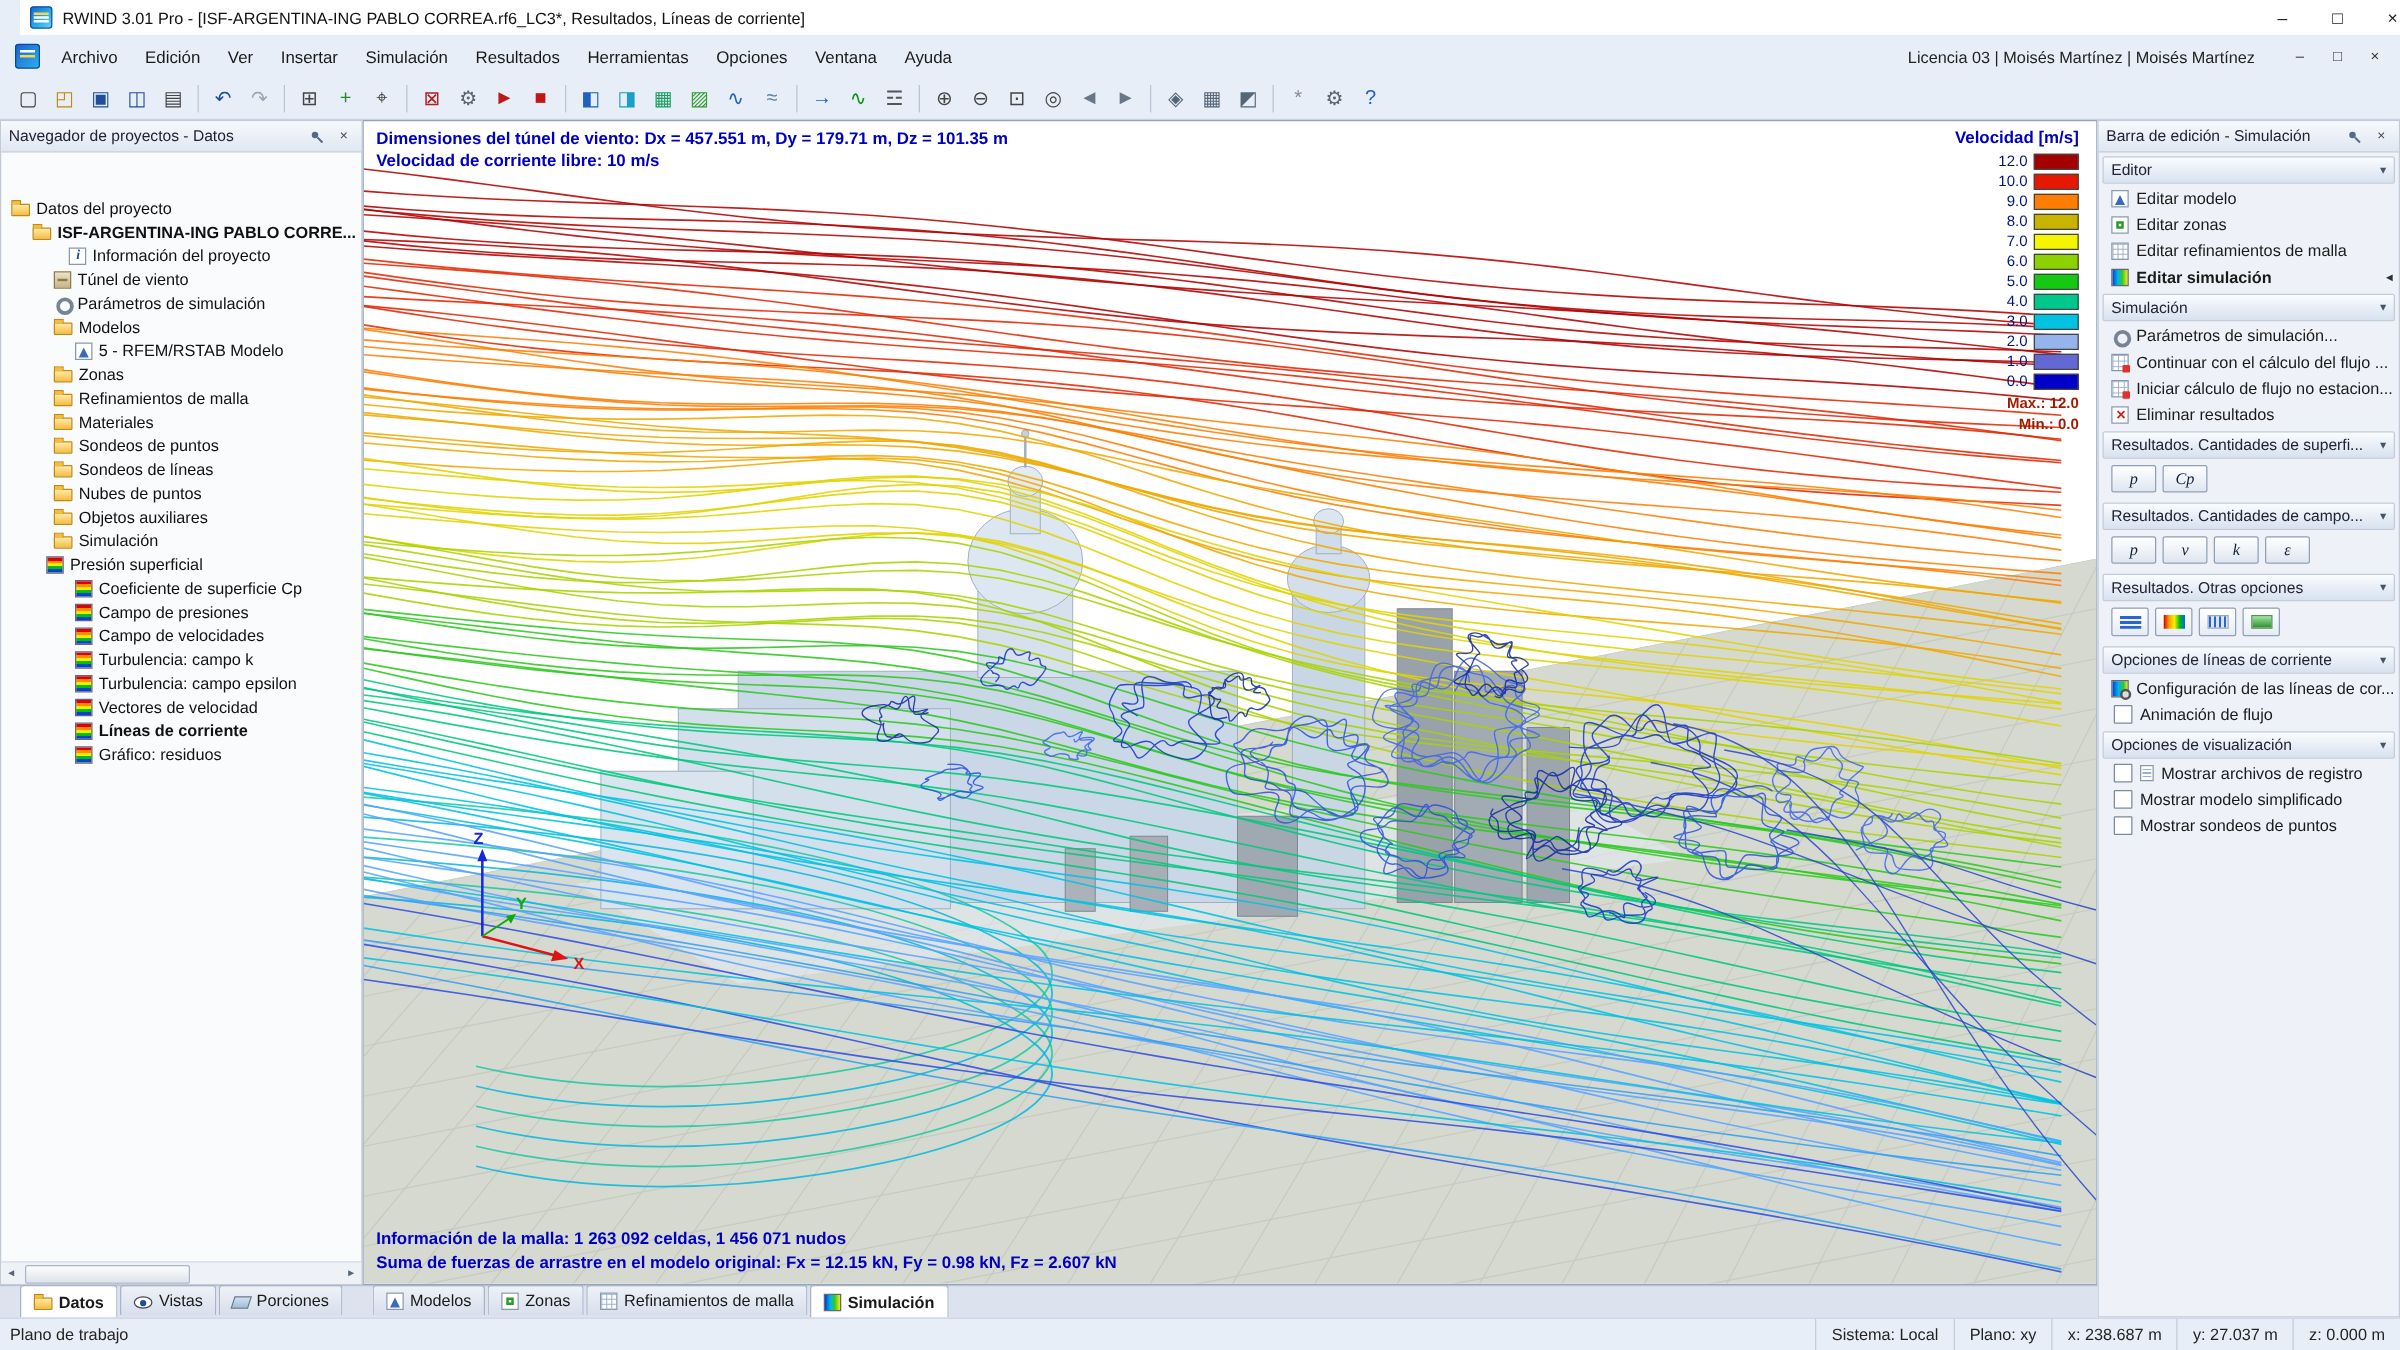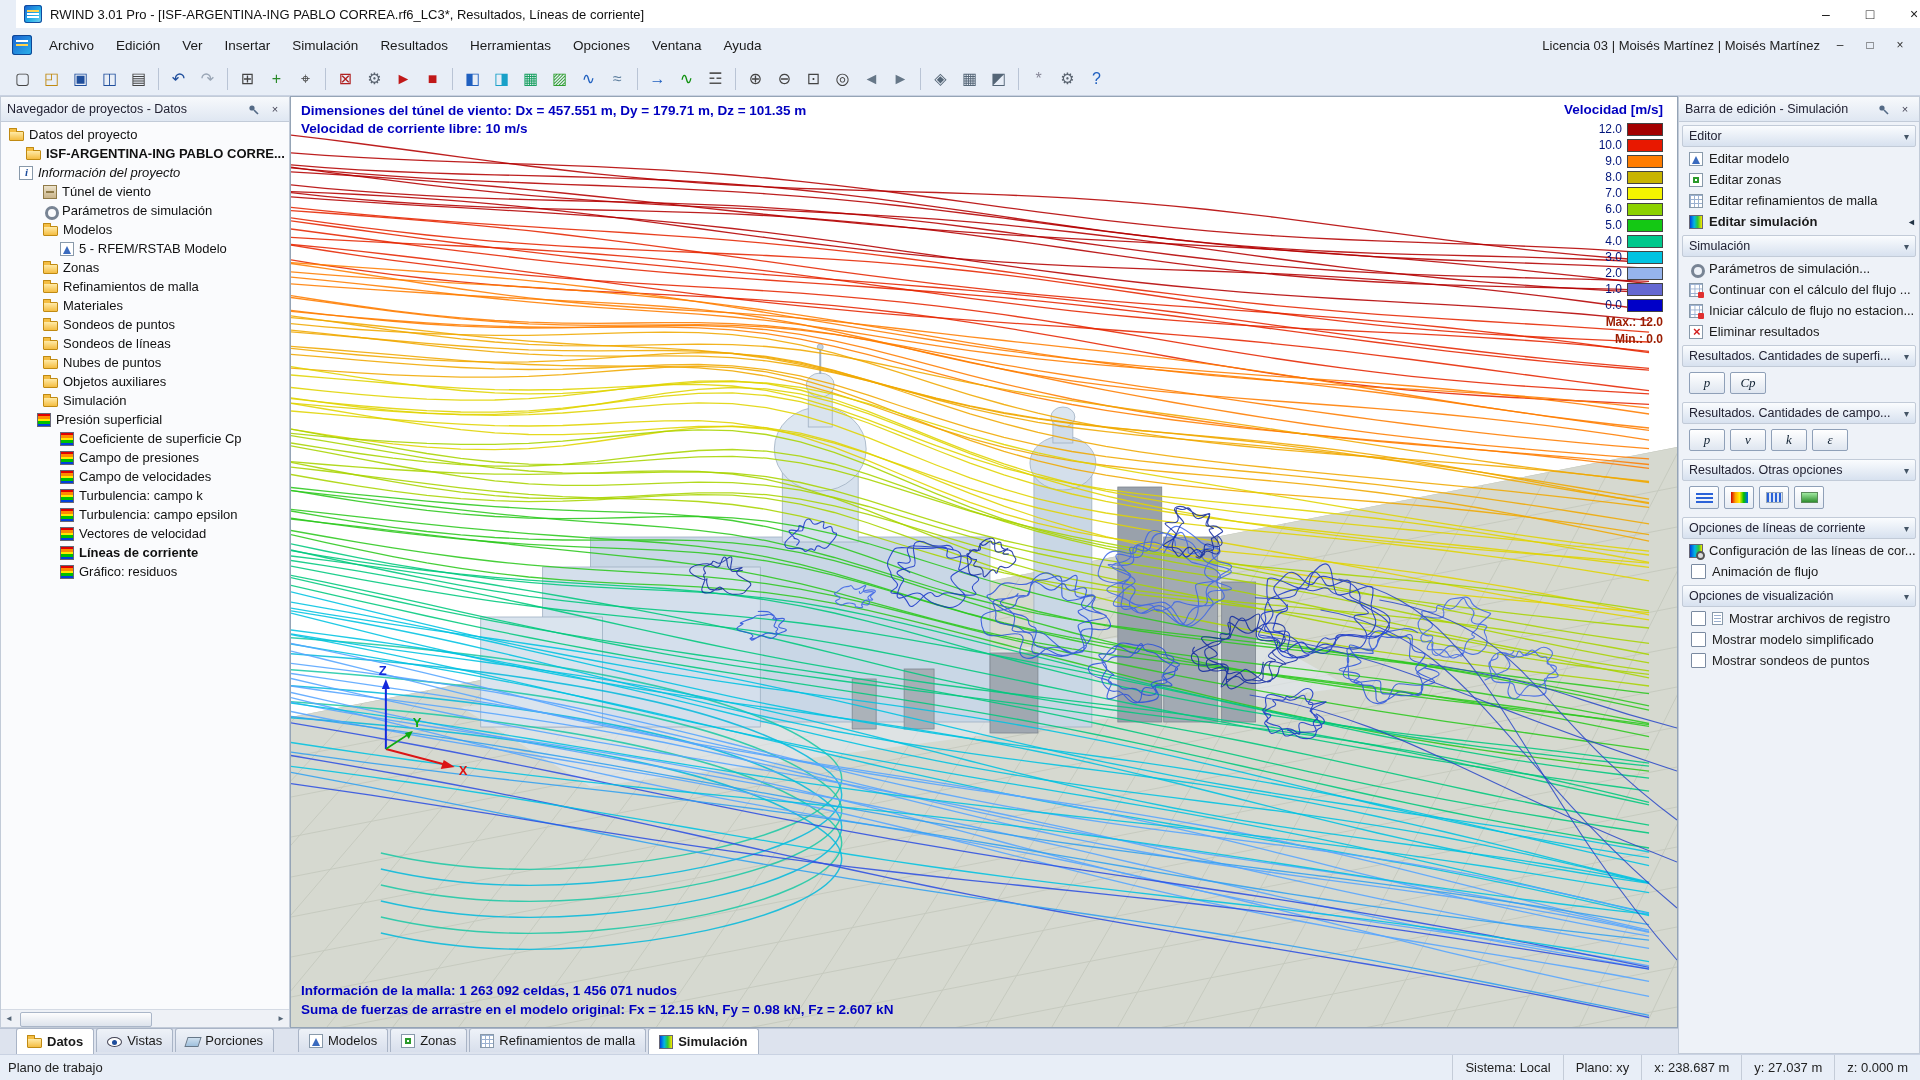--- a/index.html
+++ b/index.html
@@ -13,21 +13,21 @@
   #win-title{font-size:13px;color:#111;white-space:nowrap;}
   #win-controls{margin-left:auto;display:flex;height:28px;}
   .wbtn{width:44px;height:28px;display:flex;align-items:center;justify-content:center;font-size:14px;color:#222;}
 
   
   #menubar{position:absolute;left:0;top:28px;width:1920px;height:34px;background:#e8eef7;display:flex;align-items:center;padding-left:6px;box-sizing:border-box;}
   #menu-logo{width:20px;height:20px;border-radius:3px;margin:0 6px;background:linear-gradient(135deg,#1a5fd0,#2bb4ea);box-shadow:inset 0 0 0 1px #0f4694;position:relative;flex:none;}
   #menu-logo::after{content:'';position:absolute;left:4px;top:9px;width:12px;height:2px;background:#ffd34d;box-shadow:0 -4px 0 #fff;}
   .menu-item{padding:6px 11px;font-size:13.5px;color:#1a1a1a;border-radius:3px;}
   #menu-right{margin-left:auto;display:flex;align-items:center;gap:2px;padding-right:6px;}
-  #menu-right-text{font-size:13px;color:#222;margin-right:4px;}
+  #menu-right-text{font-size:13px;color:#222;margin-right:20px;}
   .mdibtn{width:26px;height:22px;display:flex;align-items:center;justify-content:center;font-size:12px;color:#333;border:1px solid transparent;border-radius:2px;}
 
   
   #toolbar{position:absolute;left:0;top:62px;width:1920px;height:34px;background:#e8eef7;border-bottom:1px solid #c9d2e2;display:flex;align-items:center;padding-left:8px;box-sizing:border-box;}
   .tbtn{width:27px;height:26px;display:flex;align-items:center;justify-content:center;font-size:16px;border:1px solid transparent;border-radius:3px;flex:none;}
   .tsep{width:1px;height:22px;background:#b9c4d5;margin:0 5px;flex:none;}
 
   
   #navigator{position:absolute;left:0;top:96px;width:290px;height:932px;background:#fafbfd;border:1px solid #c2cbd8;box-sizing:border-box;}
   .phead{height:24px;background:linear-gradient(#f7f9fc,#dfe7f2);border-bottom:1px solid #c2cbd8;display:flex;align-items:center;padding:0 6px;gap:6px;}
@@ -196,29 +196,29 @@
     <span class="phead-title">Navegador de proyectos - Datos</span>
     <span class="phbtn">
       <svg width="11" height="11">
           <circle cx="4" cy="4" r="2.6" fill="#546a86"></circle>
           <line x1="6" y1="6" x2="10" y2="10" stroke="#546a86" stroke-width="1.6"></line>
         </svg>
     </span>
     <span class="phbtn">×</span>
   </div>
   <div id="tree">
-      <div class="trow" style="padding-left: 8px;">
+      <div class="trow" style="padding-left: 8px; margin-top: 32px;">
         <span class="tico t-folder"></span>
         <span class="tlabel">Datos del proyecto</span>
       </div>
       <div class="trow" style="padding-left: 25px;">
         <span class="tico t-folder"></span>
         <span class="tlabel bold">ISF-ARGENTINA-ING PABLO CORRE...</span>
       </div>
-      <div class="trow" style="padding-left: 18px; font-style: italic;">
+      <div class="trow" style="padding-left: 54px;">
         <span class="tico t-info"></span>
         <span class="tlabel">Información del proyecto</span>
       </div>
       <div class="trow" style="padding-left: 42px;">
         <span class="tico t-tunnel"></span>
         <span class="tlabel">Túnel de viento</span>
       </div>
       <div class="trow" style="padding-left: 42px;">
         <span class="tico t-params"></span>
         <span class="tlabel">Parámetros de simulación</span>

